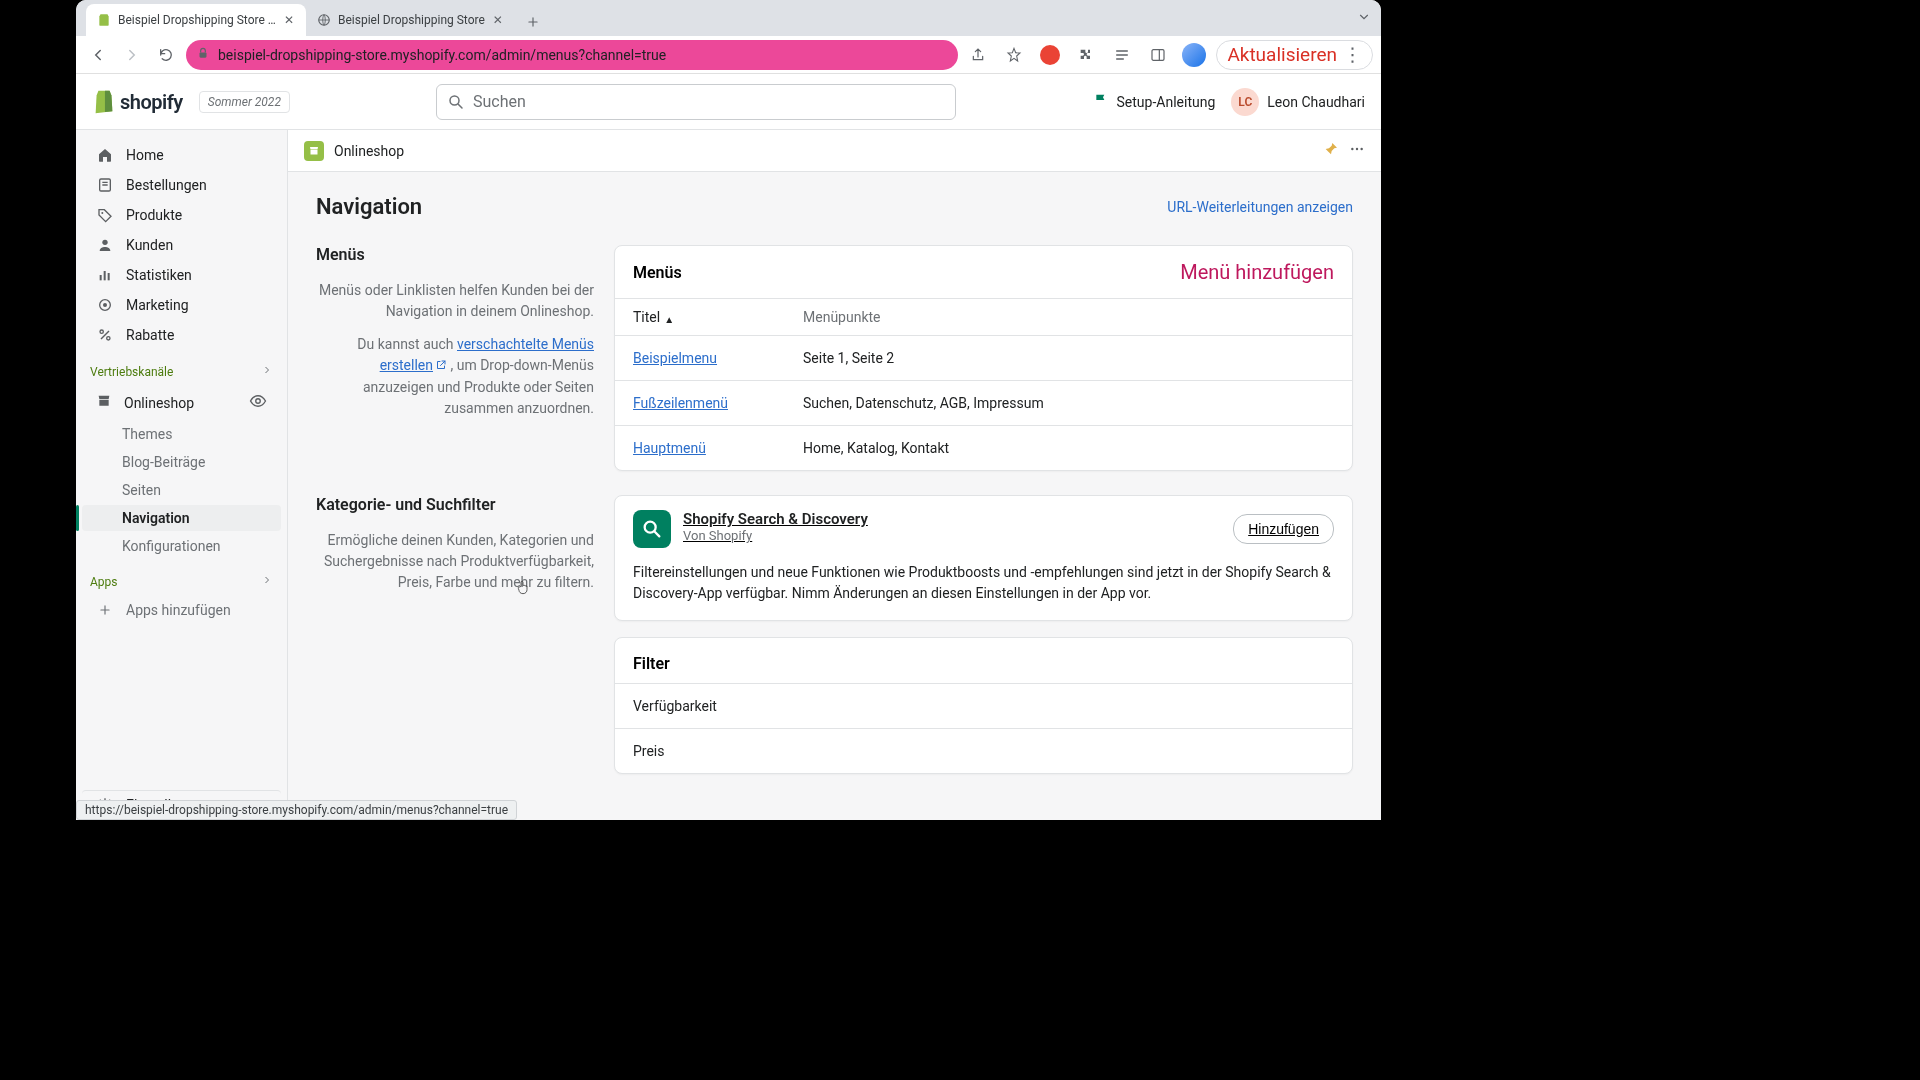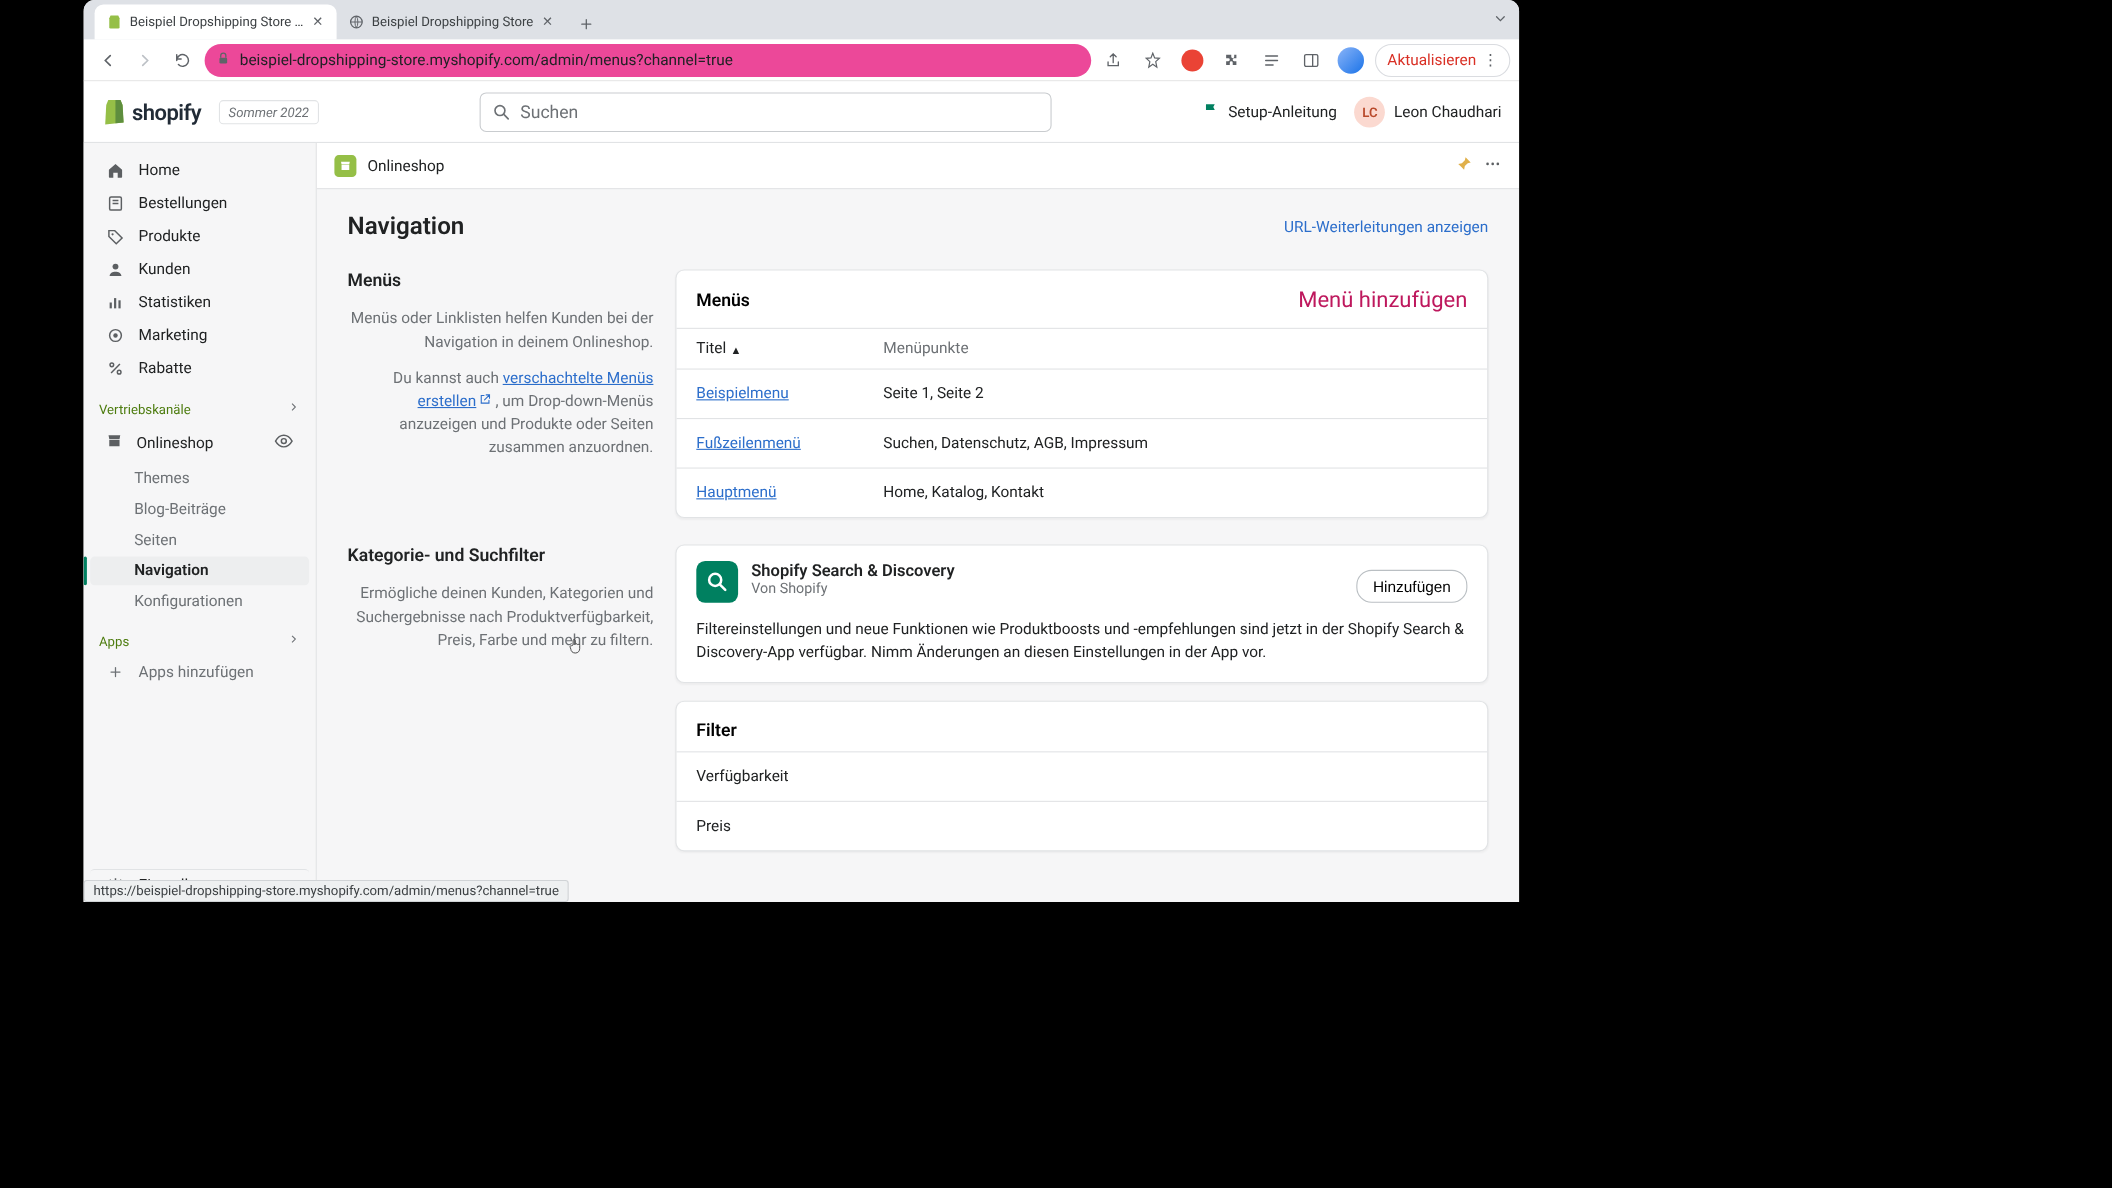--- a/index.html
+++ b/index.html
@@ -18,21 +18,21 @@
 
 .addr-bar { height: 38px; background: #fff; border-bottom: 1px solid #e0e0e0; display: flex; align-items: center; padding: 0 8px; gap: 6px; }
 .nav-btn { width: 28px; height: 28px; display: flex; align-items: center; justify-content: center; color: #5f6368; border-radius: 50%; cursor: pointer; }
 .nav-btn.disabled { color: #bdc1c6; }
 .url-box { flex: 1; display: flex; align-items: center; background: #ec4899; height: 30px; border-radius: 15px; padding: 0 10px; gap: 8px; font-size: 14px; color: #202124; }
 .lock { color: #5f6368; }
 .toolbar-icons { display: flex; align-items: center; gap: 8px; }
 .toolbar-icons .ic { width: 28px; height: 28px; display: flex; align-items: center; justify-content: center; color: #5f6368; cursor: pointer; border-radius: 50%; }
 .red-dot { width: 20px; height: 20px; border-radius: 50%; background: #ea4335; }
 .avatar-chrome { width: 24px; height: 24px; border-radius: 50%; background: linear-gradient(135deg,#8ab4f8,#1a73e8); }
-.update-btn { border: 1px solid #dadce0; border-radius: 16px; height: 30px; display: flex; align-items: center; padding: 0 10px; font-size: 14px; color: #d93025; gap: 6px; cursor: pointer; }
+.update-btn { border: 1px solid #dadce0; border-radius: 16px; height: 30px; display: flex; align-items: center; padding: 0 10px; font-size: 19px; color: #d93025; gap: 6px; cursor: pointer; }
 .update-btn .dots { color: #5f6368; }
 
 
 .shopify-top { height: 56px; border-bottom: 1px solid #e1e3e5; display: flex; align-items: center; padding: 0 16px; gap: 16px; background:#fff; }
 .shopify-logo { display: flex; align-items: center; gap: 4px; }
 .shopify-logo .bag { width: 24px; height: 26px; }
 .shopify-logo .word { font-size: 20px; font-weight: 600; color: #212b36; letter-spacing: -0.5px; }
 .season-badge { font-size: 12px; color: #6d7175; border: 1px solid #e1e3e5; border-radius: 4px; padding: 3px 8px; font-style: italic; }
 .top-search { flex: 1; max-width: 520px; margin-left: 130px; height: 36px; border: 1px solid #c9cccf; border-radius: 6px; display: flex; align-items: center; padding: 0 10px; gap: 8px; color: #6d7175; background:#fff; }
 .top-right { margin-left: auto; display: flex; align-items: center; gap: 16px; }
@@ -87,21 +87,21 @@
 .link-action { color:#be185d; font-size:20px; cursor:pointer; }
 
 .table-head { display:flex; padding:10px 18px; border-top:1px solid #e1e3e5; font-size:14px; color:#6d7175; }
 .th-title { width:170px; display:flex; align-items:flex-end; gap:4px; color:#202223; }
 .sort-caret { font-size:10px; }
 .table-row { display:flex; padding:14px 18px; border-top:1px solid #e1e3e5; font-size:14px; }
 .td-title { width:170px; }
 .td-title a { color:#2c6ecb; text-decoration:underline; cursor:pointer; }
 .td-items { color:#202223; }
 
-.discovery-card .card-head { align-items:flex-end; }
+.discovery-card .card-head { align-items:center;text-decoration:underline; }
 .discovery-left { display:flex; gap:12px; }
 .disc-icon { width:38px; height:38px; border-radius:8px; background:#008060; display:flex; align-items:center; justify-content:center; color:#fff; }
 .disc-app-name { font-size:15px; font-weight:600; color:#202223; }
 .disc-vendor { font-size:13px; color:#6d7175; }
 .btn-outline { border:1px solid #babfc3; background:#fff; border-radius:14px; padding:6px 14px; font-size:14px; cursor:pointer; color:#000000; }
 .disc-body { padding:0 18px 16px; font-size:14px; color:#202223; line-height:1.5; }
 
 .filter-card .card-head { padding:16px 18px 10px; }
 .filter-item { padding:14px 18px; border-top:1px solid #e1e3e5; font-size:14px; color:#202223; }
 

